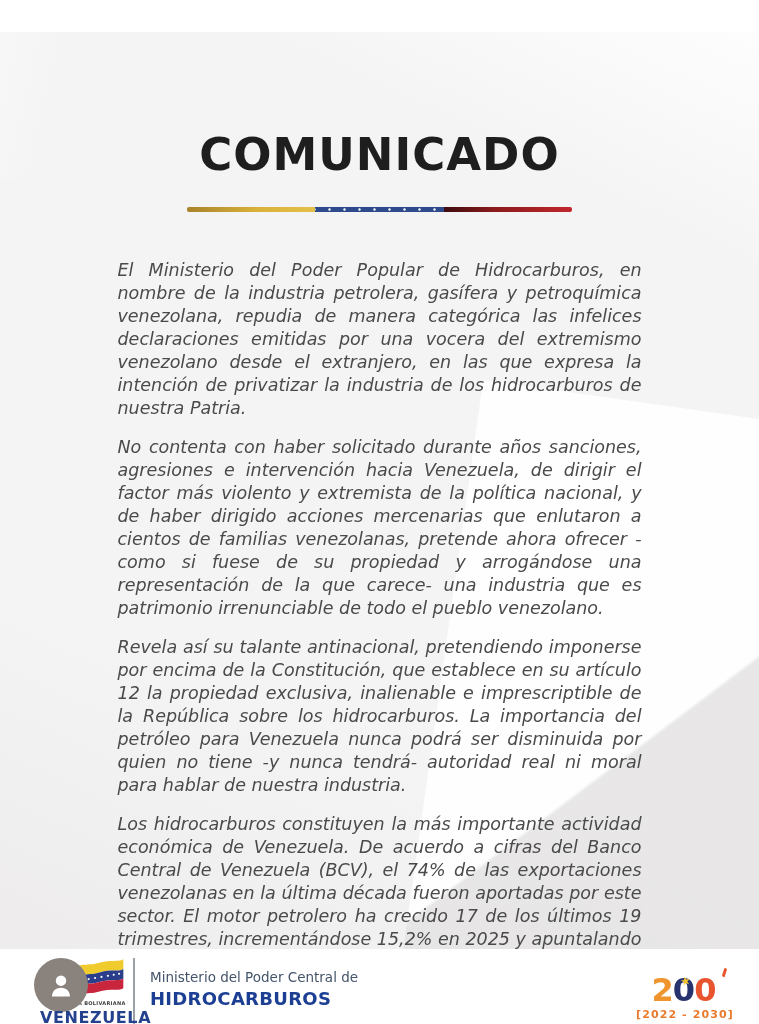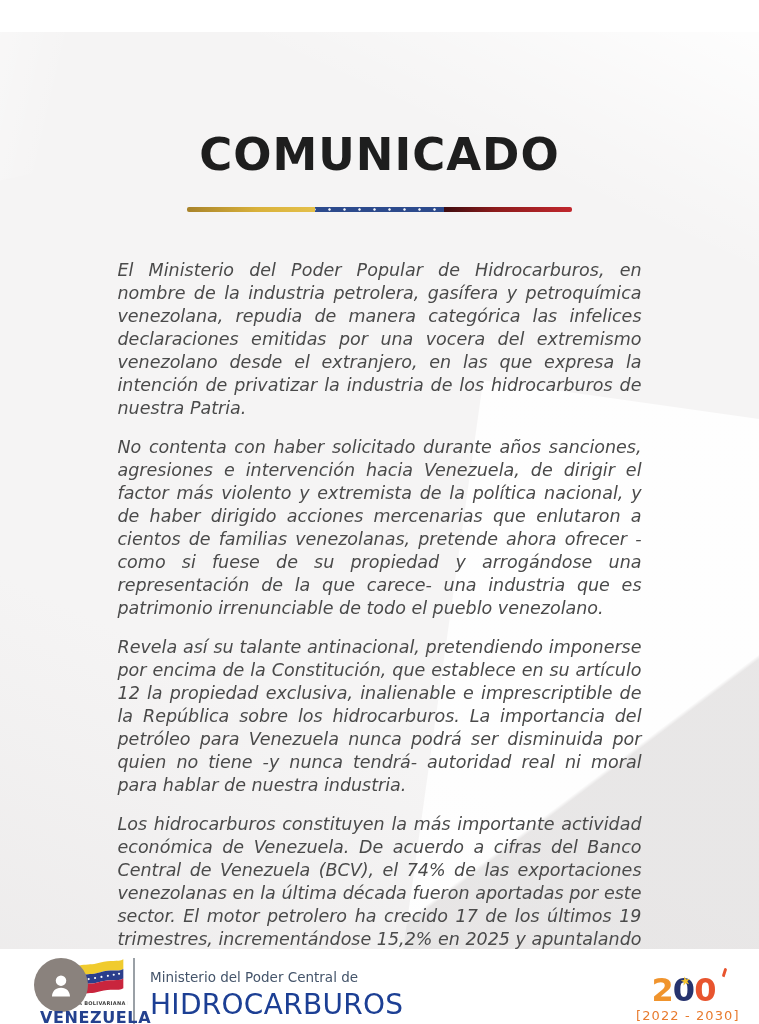--- a/index.html
+++ b/index.html
@@ -118,22 +118,22 @@
     width: 2px; height: 74px;
     background: #9aa0a6;
   }
   .ministry { position: absolute; left: 150px; top: 20px; }
   .ministry-line1 {
     font-size: 13.5px;
     color: #44546a;
     margin-bottom: 3px;
   }
   .ministry-line2 {
-    font-size: 28px;
-    font-weight: normal;
+    font-size: 18px;
+    font-weight: bold;
     letter-spacing: 0.3px;
     color: #1c3f94;
   }
   
   .anniv { position: absolute; left: 636px; top: 26px; width: 96px; text-align: center; }
   .anniv-numbers {
     position: relative;
     display: flex; justify-content: center; align-items: flex-end;
     font-weight: bold; font-size: 32px; line-height: 30px;
   }
@@ -147,21 +147,21 @@
   }
   .anniv-flame {
     position: absolute; right: 6px; top: -7px;
     width: 3px; height: 9px;
     background: #e8542e;
     border-radius: 2px 2px 0 2px;
     transform: rotate(18deg);
   }
   .anniv-years {
     margin-top: 3px;
-    font-size: 13px; font-weight: normal;
+    font-size: 11px; font-weight: bold;
     letter-spacing: 1.1px;
     color: #e87b2e;
     white-space: nowrap;
   }
 </style>
 </head>
 <body>
 
 <div class="page">
 

